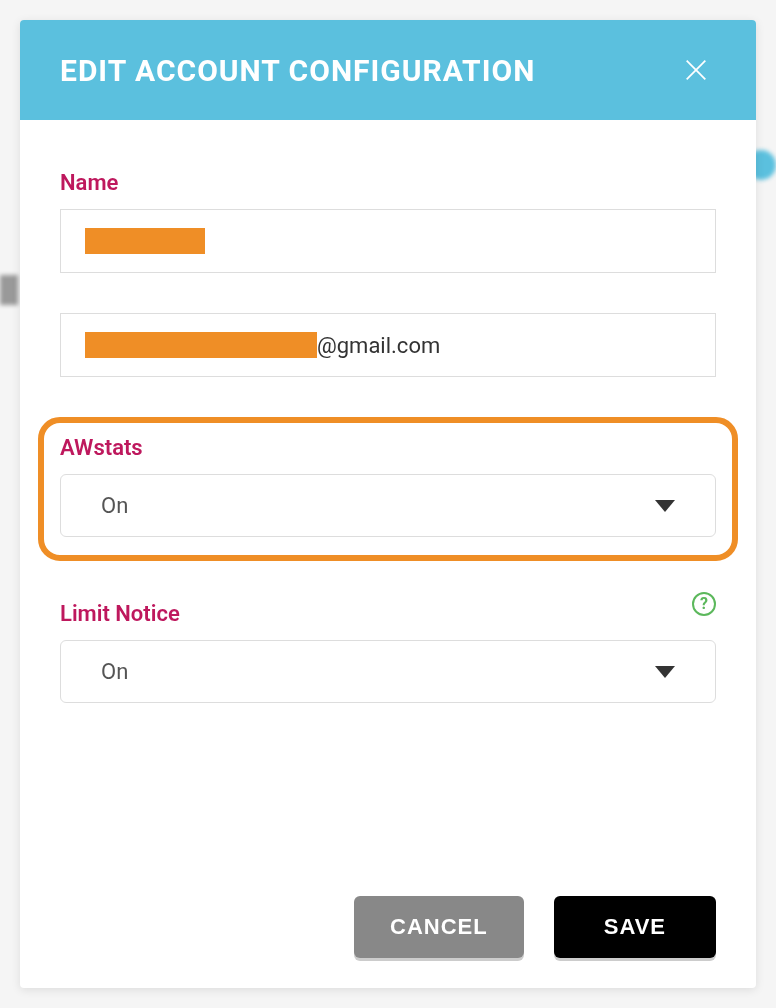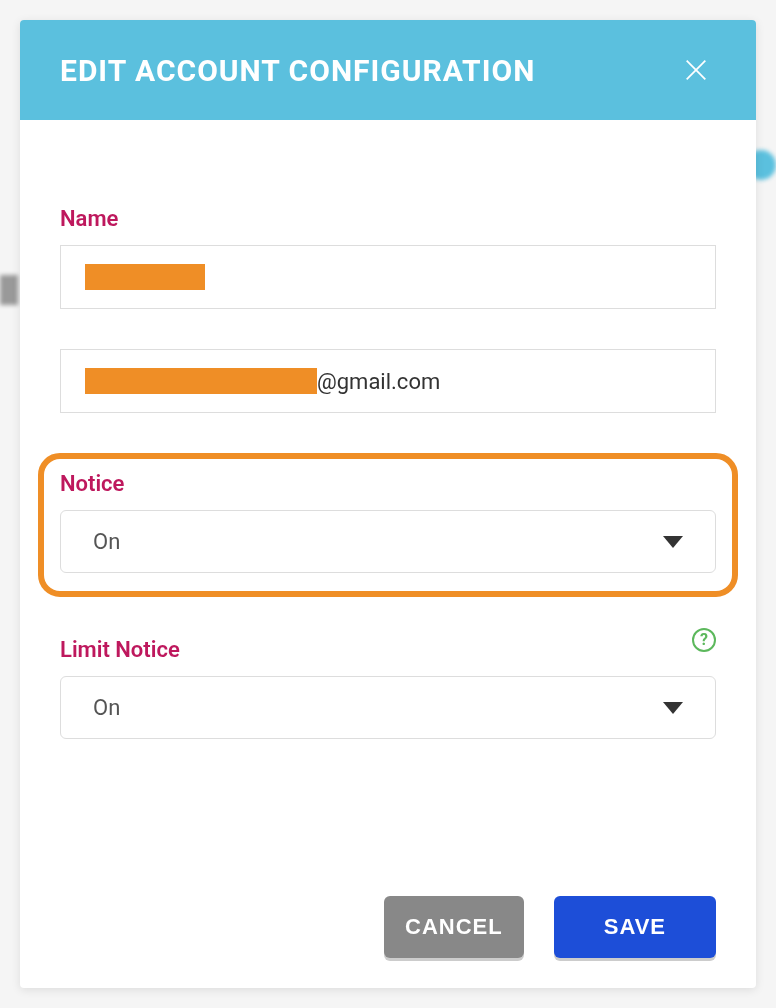--- a/index.html
+++ b/index.html
@@ -19,21 +19,20 @@
     
     .modal {
       background: white;
       box-shadow: 0 2px 10px rgba(0,0,0,0.1);
       border-radius: 4px;
       overflow: hidden;
       width: 100%;
       height: 100%;
       display: flex;
       flex-direction: column;
-      gap: 36px;
     }
     
     .modal-header {
       background: #5bc0de;
       padding: 30px 40px;
       display: flex;
       justify-content: space-between;
       align-items: center;
     }
     
@@ -137,21 +136,21 @@
       width: 232px;
     }
     
     .email-domain {
       font-size: 22px;
       color: #333;
     }
     
     .form-select {
       width: 100%;
-      padding: 18px 32px;
+      padding: 18px 40px;
       border: 1px solid #ddd;
       border-radius: 6px;
       font-size: 22px;
       color: #555;
       background: white;
       display: flex;
       justify-content: space-between;
       align-items: center;
       cursor: pointer;
     }
@@ -165,37 +164,37 @@
     }
     
     .modal-footer {
       padding: 20px 40px 30px;
       display: flex;
       justify-content: flex-end;
       gap: 30px;
     }
     
     .btn {
-      padding: 18px 21px;
+      padding: 18px 36px;
       border: none;
       border-radius: 6px;
       font-size: 22px;
       font-weight: 700;
       letter-spacing: 1px;
       cursor: pointer;
       box-shadow: 0 3px 0 rgba(0,0,0,0.2);
     }
     
     .btn-cancel {
       background: #888;
       color: white;
     }
     
     .btn-save {
-      background: #1d4ed8;
+      background: #000000;
       color: white;
       padding: 18px 50px;
     }
     
     .bg-blur {
       position: absolute;
       background: rgba(200,200,200,0.3);
       z-index: -1;
     }
     
@@ -245,21 +244,21 @@
     </div>
 
     <div class="form-group">
       <div class="form-input">
         <span class="redacted email"></span>
           <span class="email-domain">@gmail.com</span>
       </div>
     </div>
 
     <div class="form-group highlighted">
-      <label class="form-label">Notice</label>
+      <label class="form-label">AWstats</label>
       <div class="form-select">
         <span>On</span>
         <div class="chevron"></div>
       </div>
     </div>
 
     <div class="form-group">
       <div class="label-row">
         <label class="form-label">Limit Notice</label>
         <div class="help-icon">?</div>

